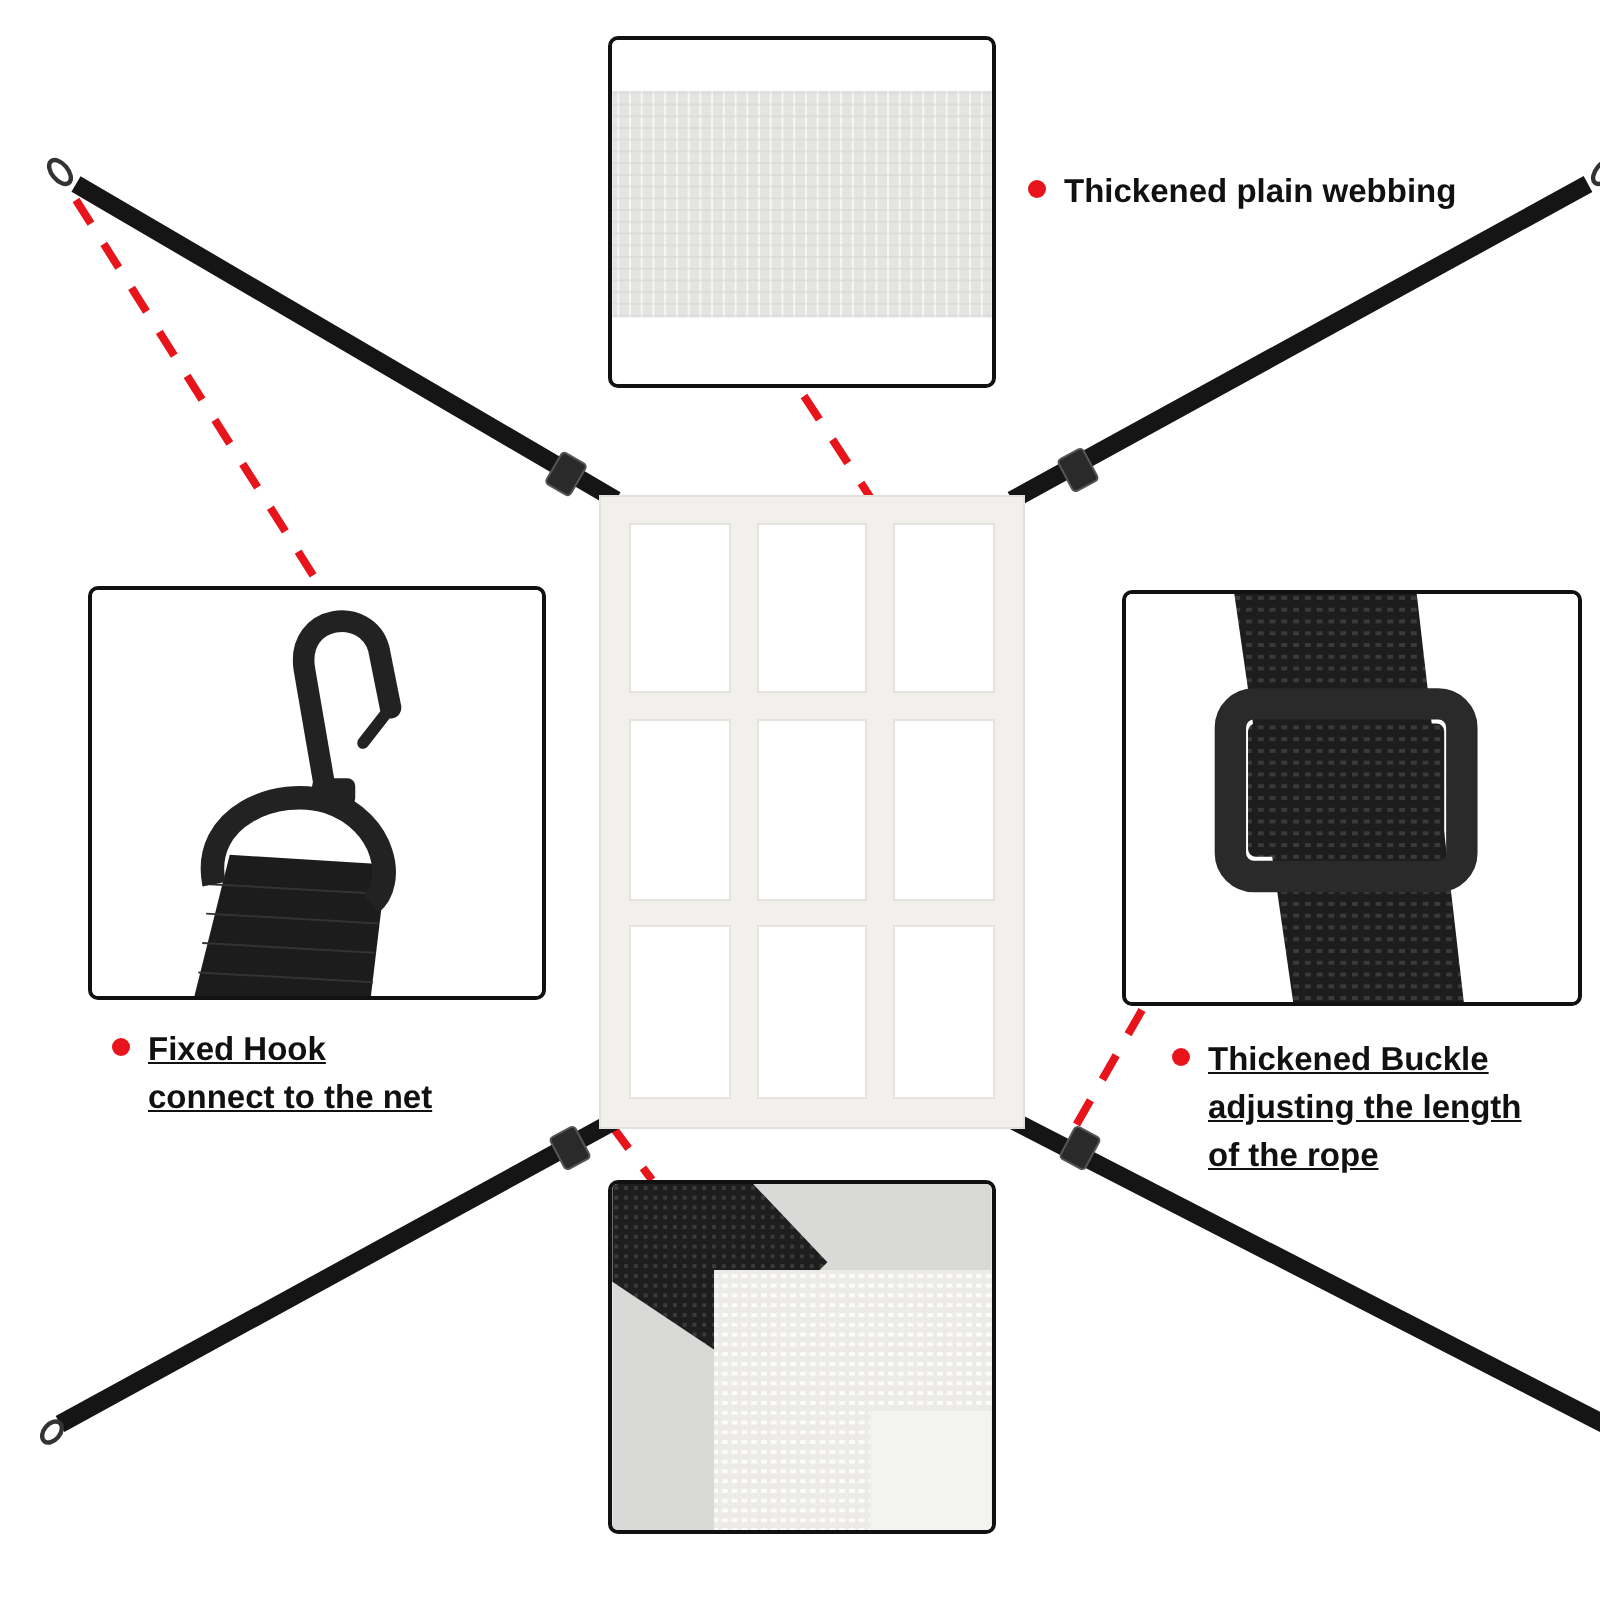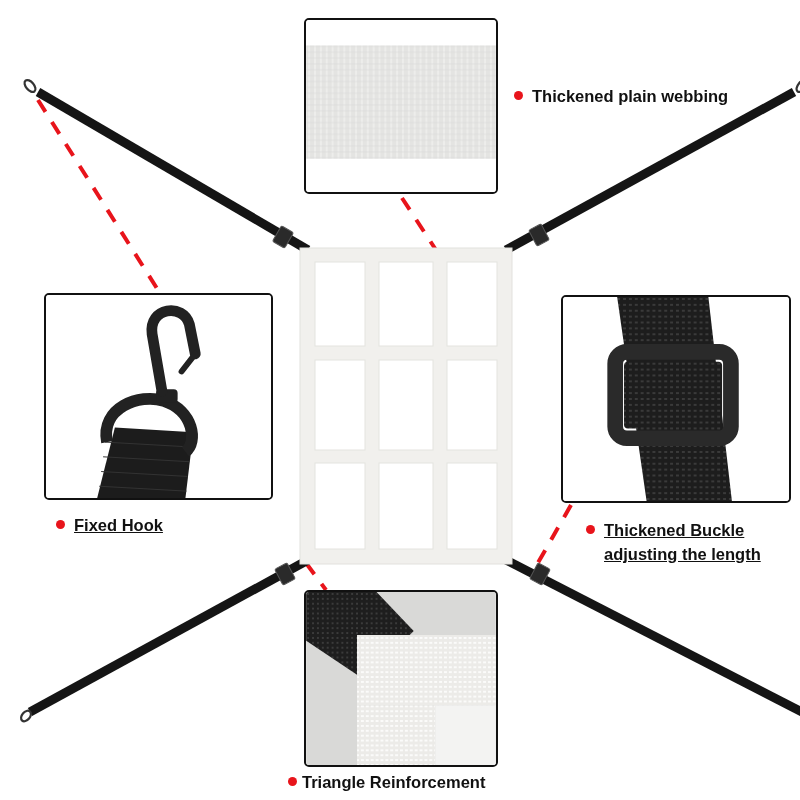--- a/index.html
+++ b/index.html
@@ -132,24 +132,23 @@
       <rect x="132" y="116" width="62" height="61" fill="#f3f3f2"></rect>
     </svg>
   </div>
 
   <div class="callout" style="left:498px;top:84px;">
     <span class="dot"></span><span>Thickened plain webbing</span>
   </div>
 
   <div class="callout" style="left:40px;top:513px;">
     <span class="line"><span class="dot"></span><span>Fixed Hook</span></span>
+    <span class="line indent">connect to the net</span>
   </div>
 
   <div class="callout" style="left:570px;top:518px;">
     <span class="line"><span class="dot"></span><span>Thickened Buckle</span></span>
     <span class="line indent">adjusting the length</span>
+    <span class="line indent">of the rope</span>
   </div>
 
-  <div class="callout" style="left:272px;top:770px;">
-    <span class="dot" style="margin-right:5px;"></span><span>Triangle Reinforcement</span>
-  </div>
 
 </div>
 
 </body></html>

